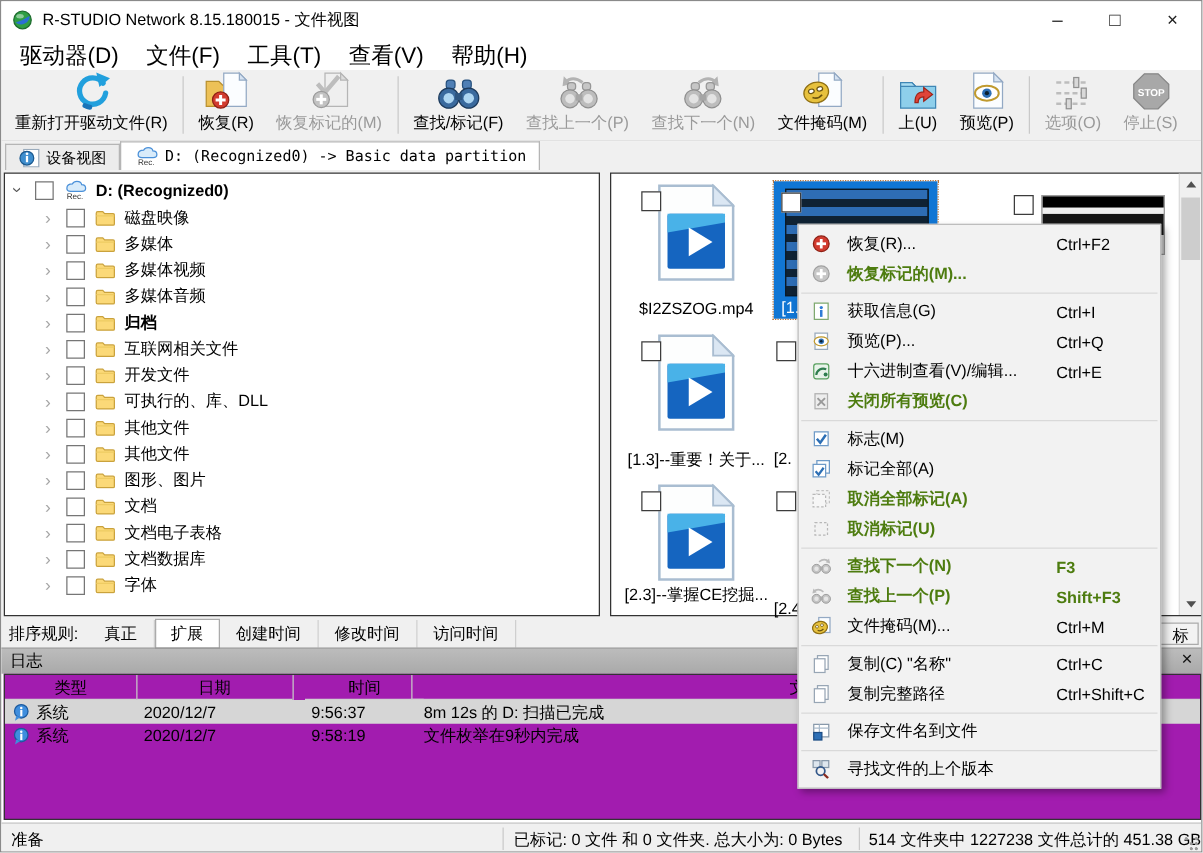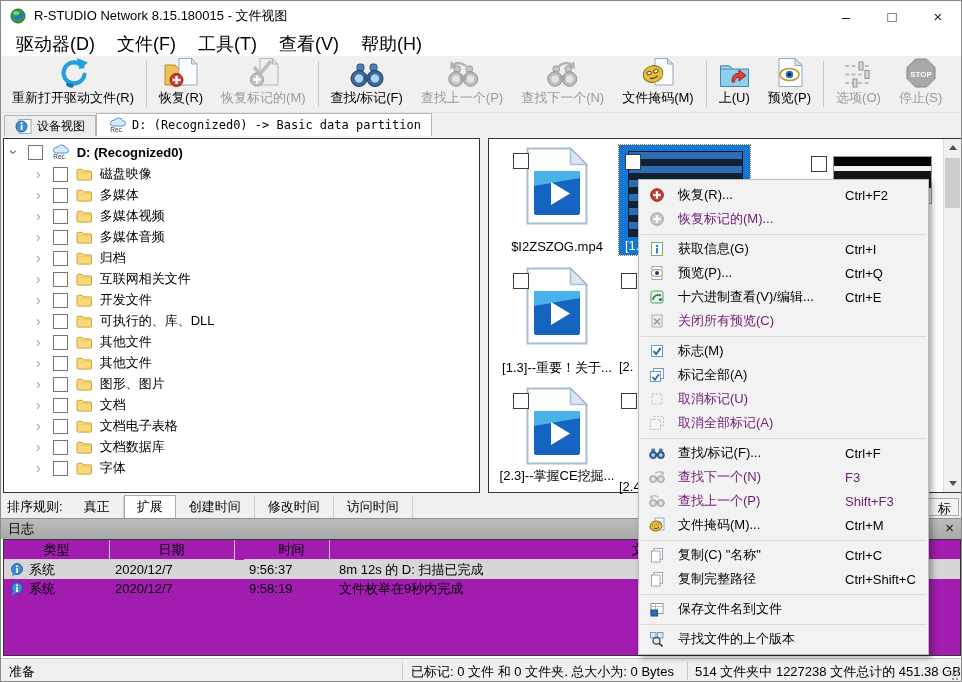--- a/index.html
+++ b/index.html
@@ -67,21 +67,21 @@
   .sbsep{position:absolute;top:3px;width:1px;height:18px;background:#c9c9c9;}
   .sbtext{position:absolute;top:4px;white-space:nowrap;}
   .grip{position:absolute;right:2px;bottom:2px;width:12px;height:12px;
         background:radial-gradient(circle at 2px 2px,#9a9a9a 1px,transparent 1.5px),radial-gradient(circle at 6px 6px,#9a9a9a 1px,transparent 1.5px),radial-gradient(circle at 10px 10px,#9a9a9a 1px,transparent 1.5px),radial-gradient(circle at 6px 10px,#9a9a9a 1px,transparent 1.5px),radial-gradient(circle at 10px 6px,#9a9a9a 1px,transparent 1.5px),radial-gradient(circle at 10px 2px,#9a9a9a 1px,transparent 1.5px);}
   
   .ctxmenu{position:absolute;left:637px;top:178px;width:291px;background:#f2f2f2;border:1px solid #bdbdbd;box-shadow:3px 3px 6px rgba(0,0,0,.35);z-index:50;padding:3px 0;box-sizing:border-box;}
   .mitem{position:relative;height:24px;display:flex;align-items:center;font-size:13px;}
   .mitem .mic{width:16px;height:16px;margin:0 13px 0 10px;display:flex;align-items:center;justify-content:center;flex:none;}
   .mitem .ml{white-space:nowrap;}
   .mitem .ms{position:absolute;left:206px;white-space:nowrap;}
-  .mitem.disabled .ml,.mitem.disabled .ms{color:#701a75;}
+  .mitem.disabled .ml,.mitem.disabled .ms{color:#4d7c0f;font-weight:bold;}
   .msep{height:1px;background:#d9d9d9;margin:2.5px 2px;}
   svg{display:block;}
 </style>
 </head>
 <body>
 
 <div class="window">
 
   <div class="titlebar">
     <span class="applogo">
@@ -344,21 +344,21 @@
         </div>
       <div class="trow" style="left:0;top:109px;">
           <span class="chev" style="margin-left:32px;">›</span>
           <span class="cbox" style="margin-left:12px;"></span>
           <span style="margin-left:8px;">
             <svg width="16" height="13" viewBox="0 0 16 13">
               <path d="M1 2.5 q0-1.2 1.2-1.2 h4 l1.5 1.6 h6.8 q1 0 1 1 v7.2 q0 1-1 1 h-12.3 q-1.2 0-1.2-1.2z" fill="#fbd978" stroke="#caa23c"></path>
               <path d="M1 4.6 h14.5" stroke="#eecb62"></path>
             </svg>
           </span>
-          <span style="margin-left:8px;">归档</span>
+          <span style="margin-left:8px;font-weight:bold;">归档</span>
         </div>
       <div class="trow" style="left:0;top:130px;">
           <span class="chev" style="margin-left:32px;">›</span>
           <span class="cbox" style="margin-left:12px;"></span>
           <span style="margin-left:8px;">
             <svg width="16" height="13" viewBox="0 0 16 13">
               <path d="M1 2.5 q0-1.2 1.2-1.2 h4 l1.5 1.6 h6.8 q1 0 1 1 v7.2 q0 1-1 1 h-12.3 q-1.2 0-1.2-1.2z" fill="#fbd978" stroke="#caa23c"></path>
               <path d="M1 4.6 h14.5" stroke="#eecb62"></path>
             </svg>
           </span>
@@ -686,52 +686,37 @@
             <rect x="1.5" y="4.5" width="10" height="10" fill="#fff" stroke="#6f9bc8"></rect>
             <path d="M3.5 10 l2.4 2.8 4-5.6" fill="none" stroke="#2d6fb5" stroke-width="1.8"></path>
           </svg>
         </span>
       <span class="ml">标记全部(A)</span>
         <span class="ms"></span>
     </div>
     <div class="mitem disabled">
       <span class="mic">
           <svg width="16" height="16" viewBox="0 0 16 16">
+            <rect x="4.5" y="1.5" width="10" height="10" fill="none" stroke="#c2c2c2" stroke-dasharray="2 1.6"></rect>
+            <rect x="1.5" y="4.5" width="10" height="10" fill="#f6f6f6" stroke="#b8b8b8" stroke-dasharray="2 1.6"></rect>
+          </svg>
+        </span>
+      <span class="ml">取消全部标记(A)</span>
+        <span class="ms"></span>
+    </div>
+    <div class="mitem disabled">
+      <span class="mic">
+          <svg width="16" height="16" viewBox="0 0 16 16">
             <rect x="3" y="3" width="10" height="10" fill="none" stroke="#b8b8b8" stroke-dasharray="2 1.6"></rect>
           </svg>
         </span>
       <span class="ml">取消标记(U)</span>
         <span class="ms"></span>
     </div>
-    <div class="mitem disabled">
-      <span class="mic">
-          <svg width="16" height="16" viewBox="0 0 16 16">
-            <rect x="4.5" y="1.5" width="10" height="10" fill="none" stroke="#c2c2c2" stroke-dasharray="2 1.6"></rect>
-            <rect x="1.5" y="4.5" width="10" height="10" fill="#f6f6f6" stroke="#b8b8b8" stroke-dasharray="2 1.6"></rect>
-          </svg>
-        </span>
-      <span class="ml">取消全部标记(A)</span>
-        <span class="ms"></span>
-    </div>
     <div class="msep"></div>
-    <div class="mitem">
-      <span class="mic">
-          <svg width="18" height="13" viewBox="0 0 18 13">
-            <rect x="2.5" y="1" width="4.5" height="4" rx="1.5" fill="#4f7fb5"></rect>
-            <rect x="11" y="1" width="4.5" height="4" rx="1.5" fill="#4f7fb5"></rect>
-            <circle cx="4.7" cy="8.3" r="4" fill="#3a6a9e" stroke="#1c3a5c" stroke-width=".8"></circle>
-            <circle cx="13.3" cy="8.3" r="4" fill="#3a6a9e" stroke="#1c3a5c" stroke-width=".8"></circle>
-            <circle cx="4.7" cy="8.3" r="2" fill="#aed6f2"></circle>
-            <circle cx="13.3" cy="8.3" r="2" fill="#aed6f2"></circle>
-            <rect x="7.5" y="6.3" width="3" height="3" fill="#2d5580"></rect>
-          </svg>
-        </span>
-      <span class="ml">查找/标记(F)...</span>
-        <span class="ms">Ctrl+F</span>
-    </div>
     <div class="mitem disabled">
       <span class="mic">
           <svg width="18" height="14" viewBox="0 0 18 14">
             <path d="M7 3 q5-4 9 0" fill="none" stroke="#bbb" stroke-width="1.4"></path>
             <polygon points="16,0 17,4.5 13,3.5" fill="#bbb"></polygon>
             <circle cx="4.7" cy="9.3" r="4" fill="#c3c3c3" stroke="#979797" stroke-width=".8"></circle>
             <circle cx="13.3" cy="9.3" r="4" fill="#c3c3c3" stroke="#979797" stroke-width=".8"></circle>
             <circle cx="4.7" cy="9.3" r="2" fill="#e6e6e6"></circle>
             <circle cx="13.3" cy="9.3" r="2" fill="#e6e6e6"></circle>
             <rect x="7.5" y="7.3" width="3" height="3" fill="#ababab"></rect>

